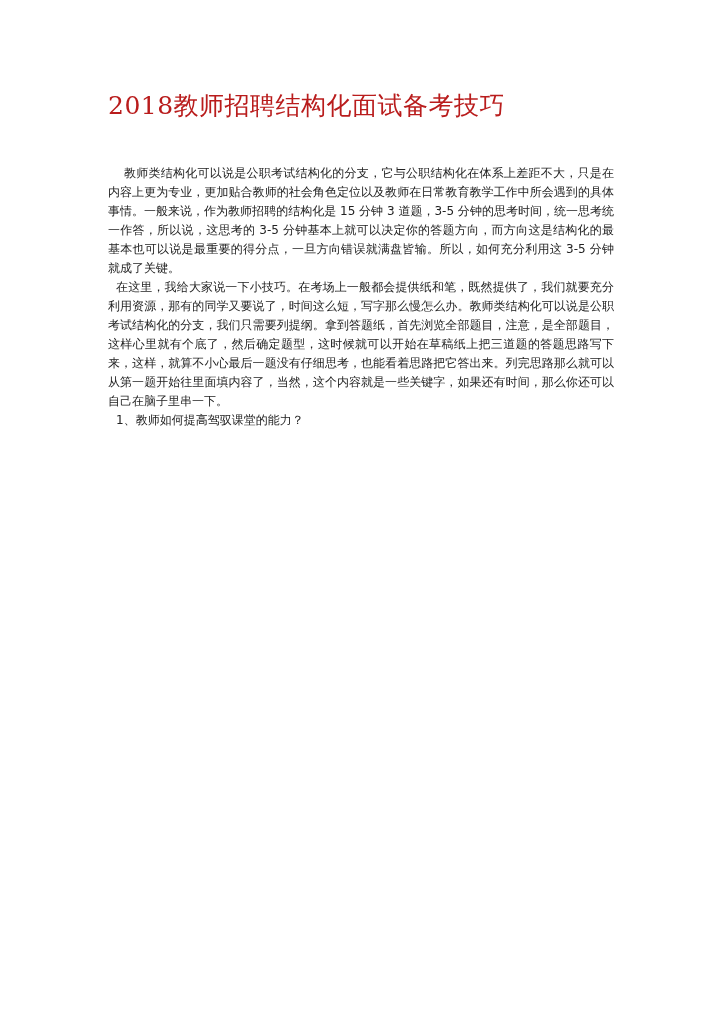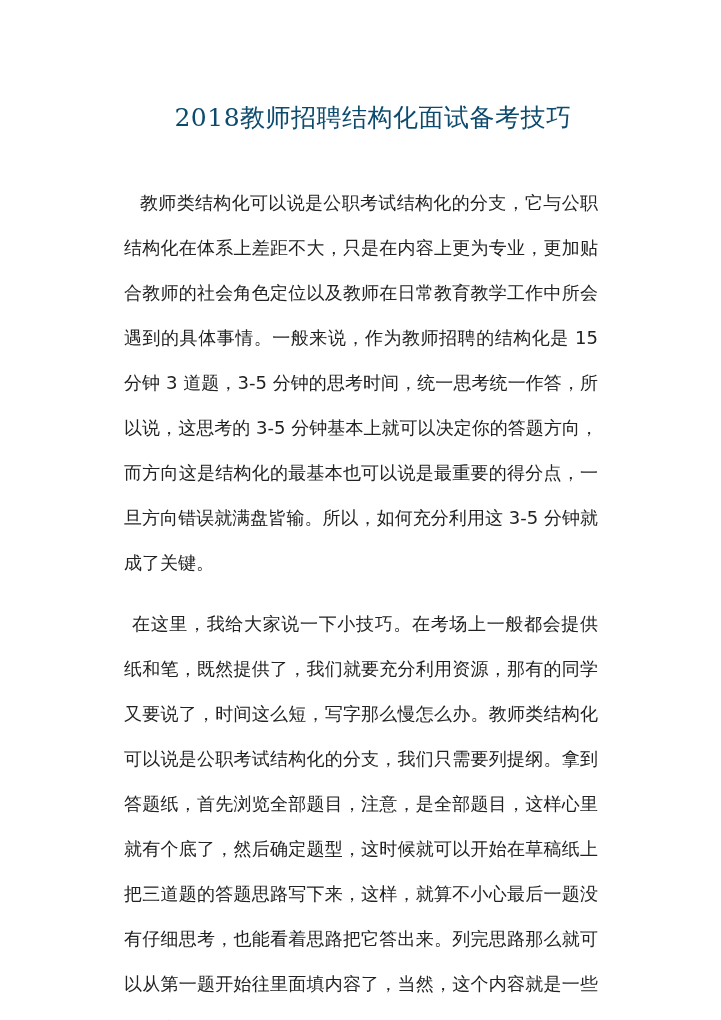--- a/index.html
+++ b/index.html
@@ -19,51 +19,51 @@
       position: absolute;
       left: 108px;
       top: 0;
       width: 506px;
     }
     .title {
       position: absolute;
       left: 0;
       top: 88px;
       width: 506px;
-      text-align: center;
       font-family: "DejaVu Serif", "Liberation Serif", serif;
       font-size: 25px;
       line-height: 36px;
-      color: #0c4a6e;
+      color: #b91c1c;
       letter-spacing: 0.5px;
-      margin: 12px;
+      margin: 0;
       font-weight: normal;
     }
     .body {
       position: absolute;
       left: 0;
       top: 164px;
       width: 506px;
     }
     .para {
-      margin: 16px;
-      font-size: 18px;
-      line-height: 45px;
+      margin: 0;
+      font-size: 12px;
+      line-height: 19px;
       text-align: justify;
       text-justify: inter-character;
       color: #222;
       word-break: break-all;
     }
     .indent-2 { text-indent: 16px; }
     .indent-1 { text-indent: 8px; }
     .answer-label { color: #222; }
   </style>
 </head>
 <body>
 
 <div class="page">
   <h1 class="title">2018教师招聘结构化面试备考技巧</h1>
 
   <div class="body">
     <p class="para indent-2">教师类结构化可以说是公职考试结构化的分支，它与公职结构化在体系上差距不大，只是在内容上更为专业，更加贴合教师的社会角色定位以及教师在日常教育教学工作中所会遇到的具体事情。一般来说，作为教师招聘的结构化是 15 分钟 3 道题，3-5 分钟的思考时间，统一思考统一作答，所以说，这思考的 3-5 分钟基本上就可以决定你的答题方向，而方向这是结构化的最基本也可以说是最重要的得分点，一旦方向错误就满盘皆输。所以，如何充分利用这 3-5 分钟就成了关键。</p>
     <p class="para indent-1">在这里，我给大家说一下小技巧。在考场上一般都会提供纸和笔，既然提供了，我们就要充分利用资源，那有的同学又要说了，时间这么短，写字那么慢怎么办。教师类结构化可以说是公职考试结构化的分支，我们只需要列提纲。拿到答题纸，首先浏览全部题目，注意，是全部题目，这样心里就有个底了，然后确定题型，这时候就可以开始在草稿纸上把三道题的答题思路写下来，这样，就算不小心最后一题没有仔细思考，也能看着思路把它答出来。列完思路那么就可以从第一题开始往里面填内容了，当然，这个内容就是一些关键字，如果还有时间，那么你还可以自己在脑子里串一下。</p>
+    <p class="para indent-1">1、教师如何提高驾驭课堂的能力？</p>
   </div>
 </div>
 
 </body></html>

